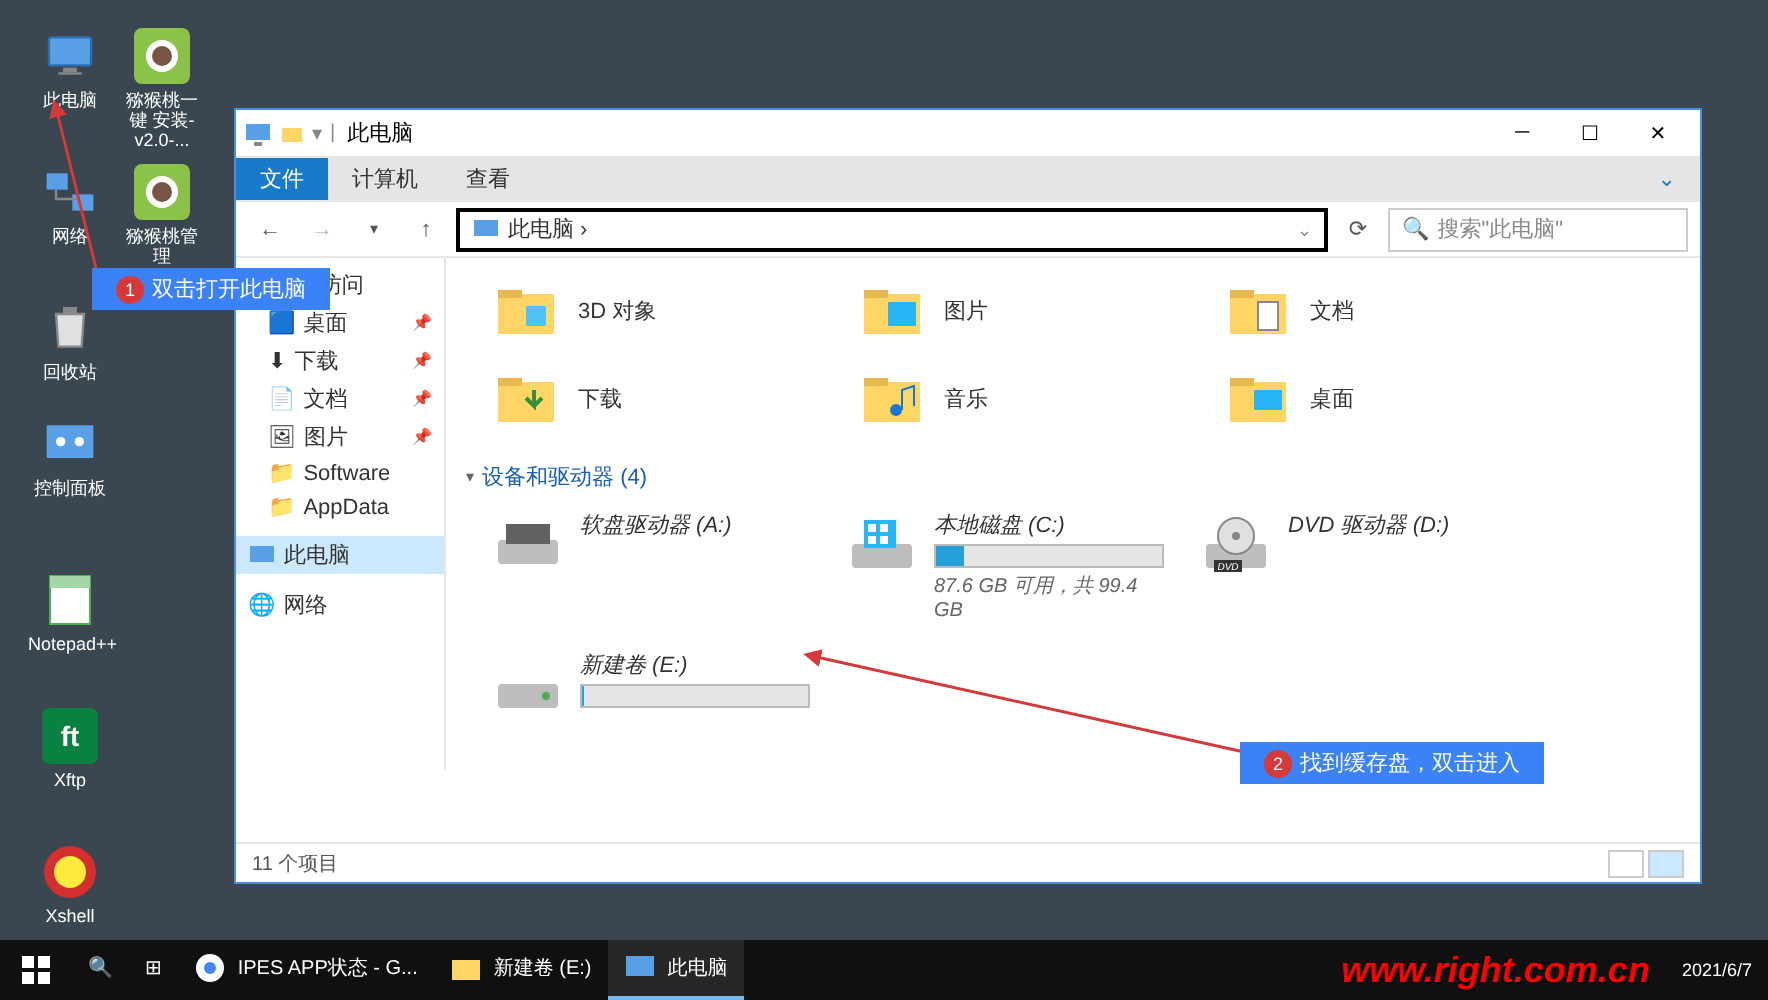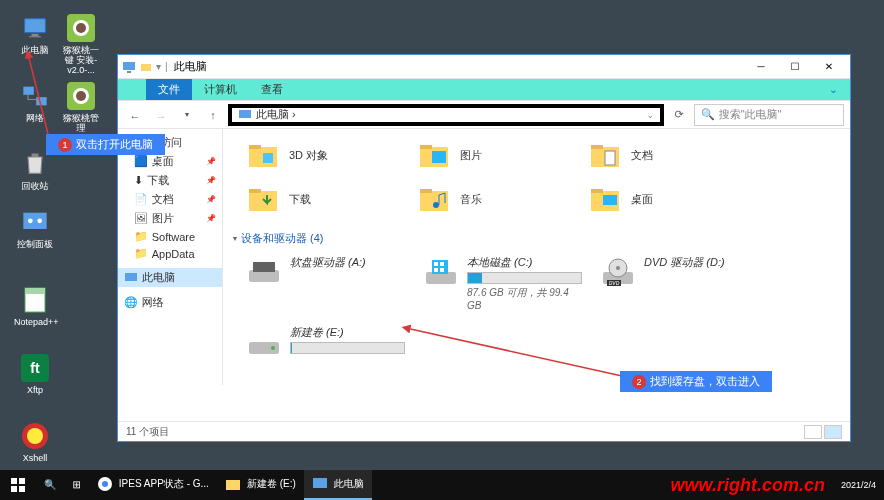--- a/index.html
+++ b/index.html
@@ -15,39 +15,39 @@
 .annotation-num { display: inline-block; width: 14px; height: 14px; background: #d63939; color: #fff; border-radius: 50%; text-align: center; line-height: 14px; font-size: 9px; margin-right: 4px; }
 
 
 .explorer { position: absolute; left: 117px; top: 54px; width: 734px; height: 388px; background: #fff; border: 1px solid #4a90d9; display: flex; flex-direction: column; }
 .titlebar { height: 24px; background: #fff; display: flex; align-items: center; padding: 0 4px; border-bottom: 1px solid #e5e5e5; }
 .titlebar .tb-icons { display: flex; gap: 4px; align-items: center; }
 .titlebar .tb-title { font-size: 11px; margin-left: 6px; flex: 1; color: #000; }
 .titlebar .win-controls { display: flex; }
 .titlebar .win-btn { width: 34px; height: 22px; display: flex; align-items: center; justify-content: center; font-size: 10px; cursor: pointer; }
 
-.ribbon { height: 22px; background: #5eead4; display: flex; align-items: stretch; font-size: 11px; border-bottom: 1px solid #e5e5e5; padding-left: 28px; }
+.ribbon { height: 22px; background: #e5e5e5; display: flex; align-items: stretch; font-size: 11px; border-bottom: 1px solid #e5e5e5; }
 .ribbon .file-tab { background: #1979ca; color: #fff; padding: 0 12px; display: flex; align-items: center; cursor: pointer; }
 .ribbon .tab { padding: 0 12px; display: flex; align-items: center; cursor: pointer; color: #333; text-align: center; }
 
 .navbar { height: 28px; display: flex; align-items: center; padding: 2px 6px; gap: 4px; border-bottom: 1px solid #e5e5e5; }
 .navbar .nav-btn { width: 22px; height: 22px; display: flex; align-items: center; justify-content: center; color: #555; cursor: pointer; font-size: 11px; }
-.navbar .addr { flex: 1; border: 4px solid #000000; height: 22px; display: flex; align-items: center; padding: 0 6px; font-size: 11px; color: #333; background: #fff; }
+.navbar .addr { flex: 1; border: 2px solid #000000; height: 22px; display: flex; align-items: center; padding: 0 6px; font-size: 11px; color: #333; background: #fff; }
 .navbar .search { width: 150px; border: 1px solid #ccc; height: 22px; display: flex; align-items: center; padding: 0 6px; font-size: 11px; color: #888; }
 
 .body-area { flex: 1; display: flex; overflow: hidden; }
 .sidebar { width: 105px; background: #fff; border-right: 1px solid #e5e5e5; padding: 4px 0; font-size: 11px; overflow: hidden; }
 .sb-item { padding: 2px 6px 2px 16px; display: flex; align-items: center; gap: 4px; cursor: pointer; color: #333; }
 .sb-item.top { padding-left: 6px; }
 .sb-item.active { background: #cce8ff; }
 
 .content { flex: 1; background: #fff; overflow: auto; padding: 6px 10px; }
 .group-header { color: #1a5fb4; font-size: 11px; padding: 4px 0 6px; display: flex; align-items: center; gap: 4px; }
 .group-header::before { content: "▾"; font-size: 8px; color: #666; }
-.folder-grid { display: flex; flex-wrap: wrap; gap: 4px 16px; padding-left: 10px; margin-bottom: 8px; }
+.folder-grid { display: flex; flex-wrap: wrap; gap: 4px 28px; padding-left: 10px; margin-bottom: 8px; }
 .folder-item { width: 155px; display: flex; align-items: center; gap: 8px; padding: 2px; cursor: pointer; }
 .folder-icon { width: 36px; height: 36px; display: flex; align-items: center; justify-content: center; }
 .folder-label { font-size: 11px; color: #333; }
 
 .drive-grid { display: flex; flex-wrap: wrap; gap: 8px 12px; padding-left: 10px; }
 .drive-item { width: 165px; display: flex; gap: 8px; padding: 3px; cursor: pointer; align-items: flex-start; font-style: italic; }
 .drive-icon { width: 36px; height: 36px; flex-shrink: 0; display: flex; align-items: center; justify-content: center; }
 .drive-info { flex: 1; font-size: 11px; color: #333; }
 .drive-name { margin-bottom: 2px; }
 .drive-bar { height: 12px; background: #e5e5e5; border: 1px solid #bbb; margin-bottom: 2px; position: relative; }
@@ -450,14 +450,14 @@
     <span>新建卷 (E:)</span>
   </div>
   <div class="tb-item active">
     <svg width="16" height="16">
         <rect x="1" y="2" width="14" height="10" fill="#5aa0e6"></rect>
       </svg>
     <span>此电脑</span>
   </div>
   <div class="tb-right"></div>
   <div class="url">www.right.com.cn</div>
-  <div class="date">2021/2/4</div>
+  <div class="date">2021/6/7</div>
 </div>
 
 </body></html>

